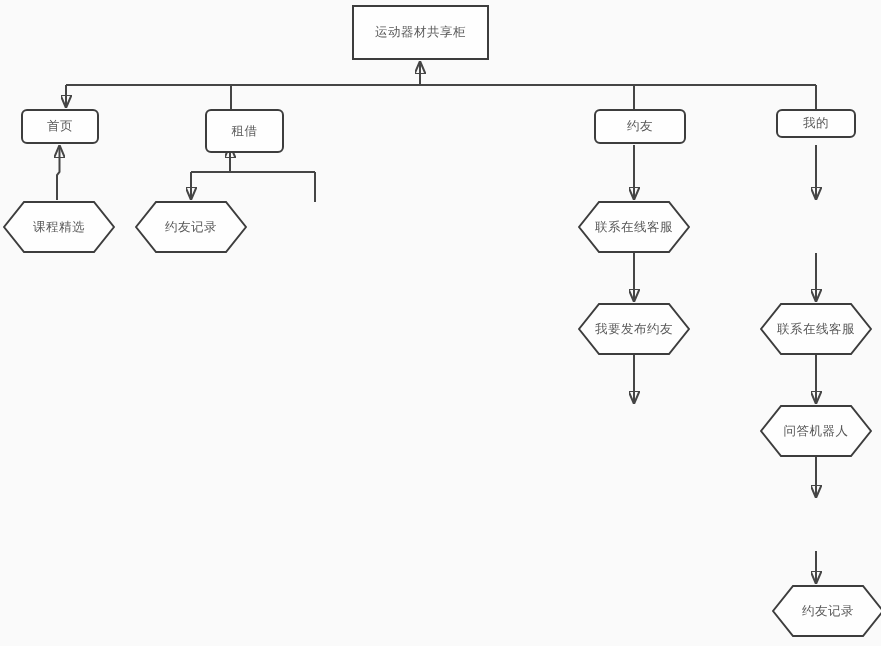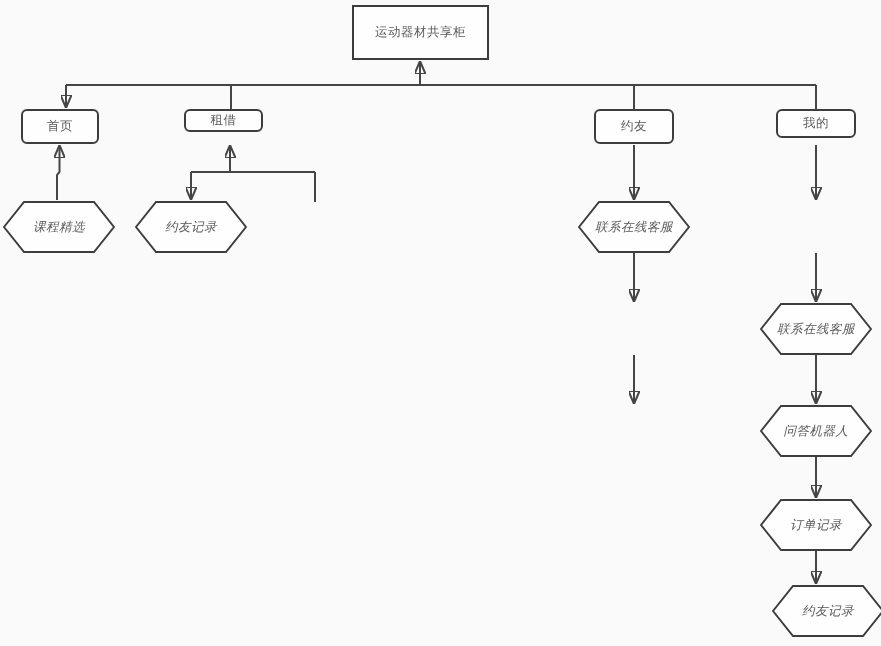--- a/index.html
+++ b/index.html
@@ -24,21 +24,21 @@
     align-items: center;
     justify-content: center;
     box-sizing: border-box;
   }
   .rect {
     background: #fefefe;
     border: 2px solid #3d3d3d;
     border-radius: 6px;
   }
   .rect.root { border-radius: 0; }
-  .hexnode { width: 112px; height: 52px; font-style: italic; }
+  .hexnode { width: 112px; height: 52px; }
   .hexbg {
     position: absolute;
     left: 0; top: 0;
     width: 100%; height: 100%;
   }
   .hexbg polygon {
     fill: #fefefe;
     stroke: #3d3d3d;
     stroke-width: 2;
   }
@@ -90,24 +90,24 @@
     <path d="M816,551 V583" marker-end="url(#arw)"></path>
   </svg>
 
   <div class="node rect root" style="left:352px;top:5px;width:137px;height:55px">
     <span class="lbl">运动器材共享柜</span>
   </div>
 
   <div class="node rect" style="left:21px;top:109px;width:78px;height:35px">
     <span class="lbl">首页</span>
   </div>
-  <div class="node rect" style="left:184px;top:109px;width:79px;height:23px">
+  <div class="node rect" style="left:205px;top:109px;width:79px;height:44px">
     <span class="lbl">租借</span>
   </div>
-  <div class="node rect" style="left:594px;top:109px;width:80px;height:35px">
+  <div class="node rect" style="left:594px;top:109px;width:92px;height:35px">
     <span class="lbl">约友</span>
   </div>
   <div class="node rect" style="left:776px;top:109px;width:80px;height:29px">
     <span class="lbl">我的</span>
   </div>
 
   <div class="node hexnode" style="left:3px;top:201px">
     <svg class="hexbg" viewBox="0 0 112 52" preserveAspectRatio="none">
       <polygon points="21,1 91,1 111,26 91,51 21,51 1,26"></polygon>
       </svg>
@@ -120,39 +120,39 @@
       </svg>
     <span class="lbl">约友记录</span>
   </div>
 
   <div class="node hexnode" style="left:578px;top:201px">
     <svg class="hexbg" viewBox="0 0 112 52" preserveAspectRatio="none">
       <polygon points="21,1 91,1 111,26 91,51 21,51 1,26"></polygon>
       </svg>
     <span class="lbl">联系在线客服</span>
   </div>
+  <div class="node hexnode" style="left:578px;top:303px">
+    <svg class="hexbg" viewBox="0 0 112 52" preserveAspectRatio="none">
+      <polygon points="21,1 91,1 111,26 91,51 21,51 1,26"></polygon>
+      </svg>
+    <span class="lbl">我要发布约友</span>
+  </div>
 
   <div class="node hexnode" style="left:760px;top:405px">
     <svg class="hexbg" viewBox="0 0 112 52" preserveAspectRatio="none">
       <polygon points="21,1 91,1 111,26 91,51 21,51 1,26"></polygon>
       </svg>
     <span class="lbl">问答机器人</span>
   </div>
   <div class="node hexnode" style="left:760px;top:303px">
     <svg class="hexbg" viewBox="0 0 112 52" preserveAspectRatio="none">
       <polygon points="21,1 91,1 111,26 91,51 21,51 1,26"></polygon>
       </svg>
     <span class="lbl">联系在线客服</span>
   </div>
-  <div class="node hexnode" style="left:760px;top:499px">
-    <svg class="hexbg" viewBox="0 0 112 52" preserveAspectRatio="none">
-      <polygon points="21,1 91,1 111,26 91,51 21,51 1,26"></polygon>
-      </svg>
-    <span class="lbl">订单记录</span>
-  </div>
   <div class="node hexnode" style="left:772px;top:585px">
     <svg class="hexbg" viewBox="0 0 112 52" preserveAspectRatio="none">
       <polygon points="21,1 91,1 111,26 91,51 21,51 1,26"></polygon>
       </svg>
     <span class="lbl">约友记录</span>
   </div>
 
 </div>
 
 </body></html>

